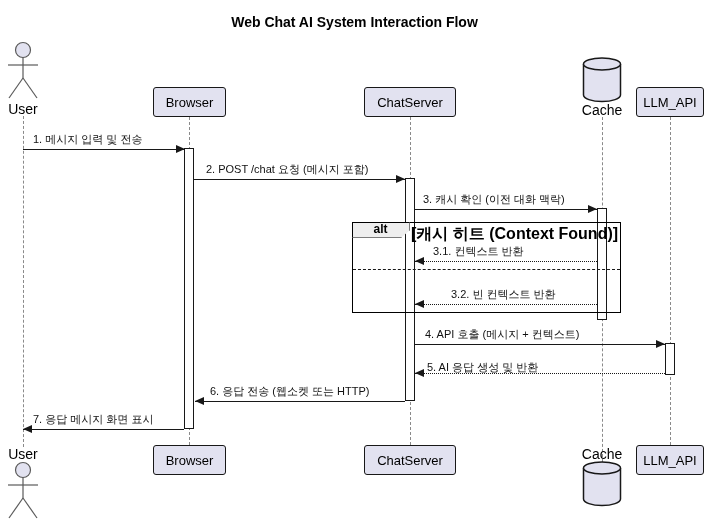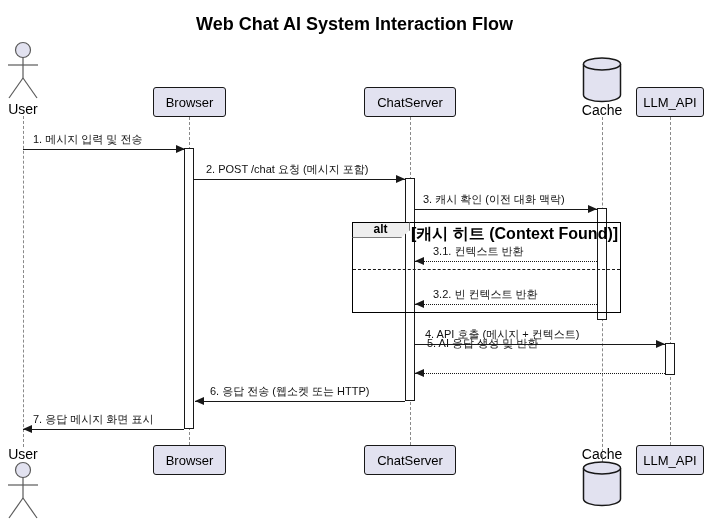--- a/index.html
+++ b/index.html
@@ -3,21 +3,21 @@
 <meta charset="utf-8">
 <style>
   html,body{margin:0;padding:0;background:#fff;}
   .canvas{
     position:relative;width:709px;height:526px;background:#ffffff;
     font-family:"Liberation Sans","DejaVu Sans",sans-serif;
     color:#111;overflow:hidden;
   }
   .title{
     position:absolute;top:14px;left:0;width:100%;text-align:center;
-    font-size:18px;font-weight:bold;color:#000;
+    font-size:14px;font-weight:bold;color:#000;
   }
   .lifeline{position:absolute;width:0;border-left:1px dashed #8a8a8a;}
   .pbox{
     position:absolute;height:30px;background:#E2E2F0;border:1px solid #181818;
     border-radius:3px;display:flex;align-items:center;justify-content:center;
     font-size:13px;color:#000;box-sizing:border-box;
   }
   .plabel{position:absolute;font-size:14px;color:#000;text-align:center;white-space:nowrap;}
   .activation{position:absolute;width:10px;background:#fff;border:1px solid #181818;box-sizing:border-box;}
   .msg-label{position:absolute;font-size:11px;color:#111;white-space:nowrap;}
@@ -95,29 +95,29 @@
   <div class="head-r" style="left:396px;top:175px;"></div>
 
   <div class="msg-label" style="left:423px;top:192px;">3. 캐시 확인 (이전 대화 맥락)</div>
   <div class="msg-line" style="left:415px;top:209px;width:182px;"></div>
   <div class="head-r" style="left:588px;top:205px;"></div>
 
   <div class="msg-label" style="left:433px;top:244px;">3.1. 컨텍스트 반환</div>
   <div class="msg-line dotted" style="left:415px;top:261px;width:182px;"></div>
   <div class="head-l" style="left:415px;top:257px;"></div>
 
-  <div class="msg-label" style="left:433px;top:287px;">3.2. 빈 컨텍스트 반환</div>
+  <div class="msg-label" style="left:451px;top:287px;">3.2. 빈 컨텍스트 반환</div>
   <div class="msg-line dotted" style="left:415px;top:304px;width:182px;"></div>
   <div class="head-l" style="left:415px;top:300px;"></div>
 
   <div class="msg-label" style="left:425px;top:327px;">4. API 호출 (메시지 + 컨텍스트)</div>
   <div class="msg-line" style="left:415px;top:344px;width:250px;"></div>
   <div class="head-r" style="left:656px;top:340px;"></div>
 
-  <div class="msg-label" style="left:427px;top:336px;text-align:right;">5. AI 응답 생성 및 반환</div>
+  <div class="msg-label" style="left:427px;top:360px;text-align:right;">5. AI 응답 생성 및 반환</div>
   <div class="msg-line dotted" style="left:415px;top:373px;width:250px;"></div>
   <div class="head-l" style="left:415px;top:369px;"></div>
 
   <div class="msg-label" style="left:210px;top:384px;">6. 응답 전송 (웹소켓 또는 HTTP)</div>
   <div class="msg-line" style="left:195px;top:401px;width:210px;"></div>
   <div class="head-l" style="left:195px;top:397px;"></div>
 
   <div class="msg-label" style="left:33px;top:412px;">7. 응답 메시지 화면 표시</div>
   <div class="msg-line" style="left:23px;top:429px;width:161px;"></div>
   <div class="head-l" style="left:23px;top:425px;"></div>

